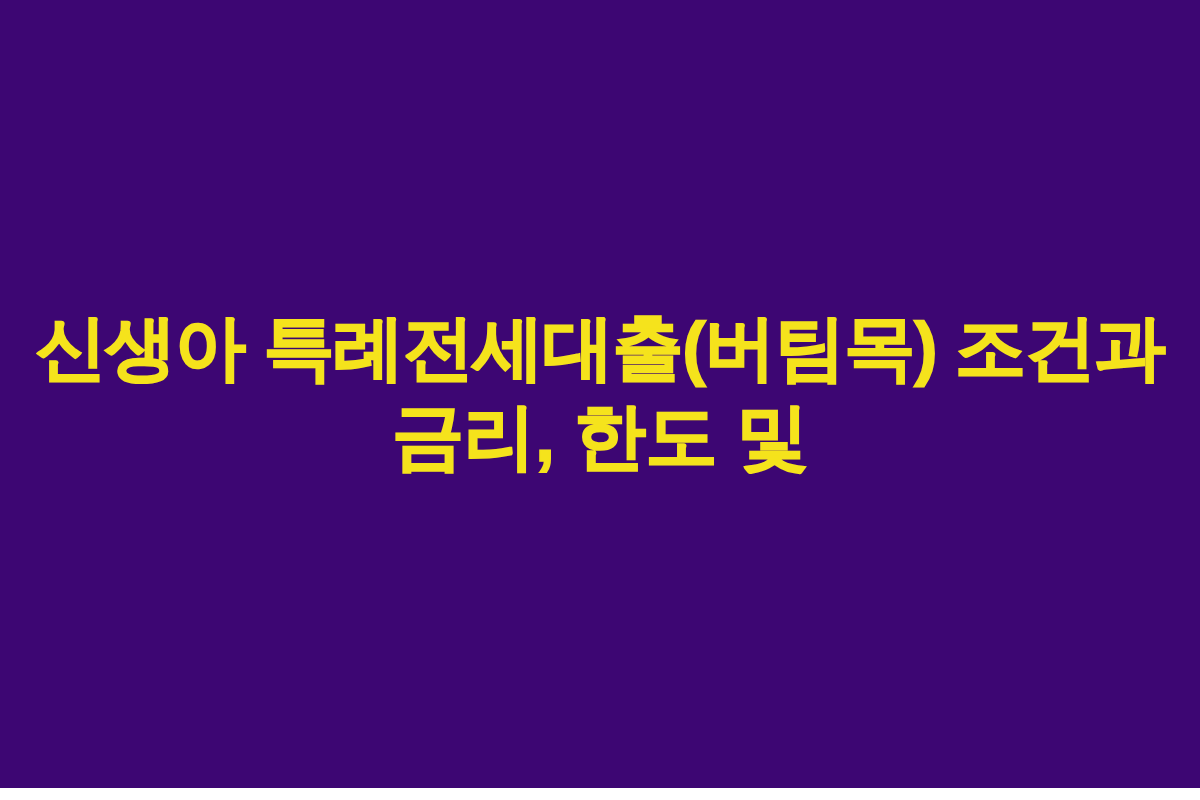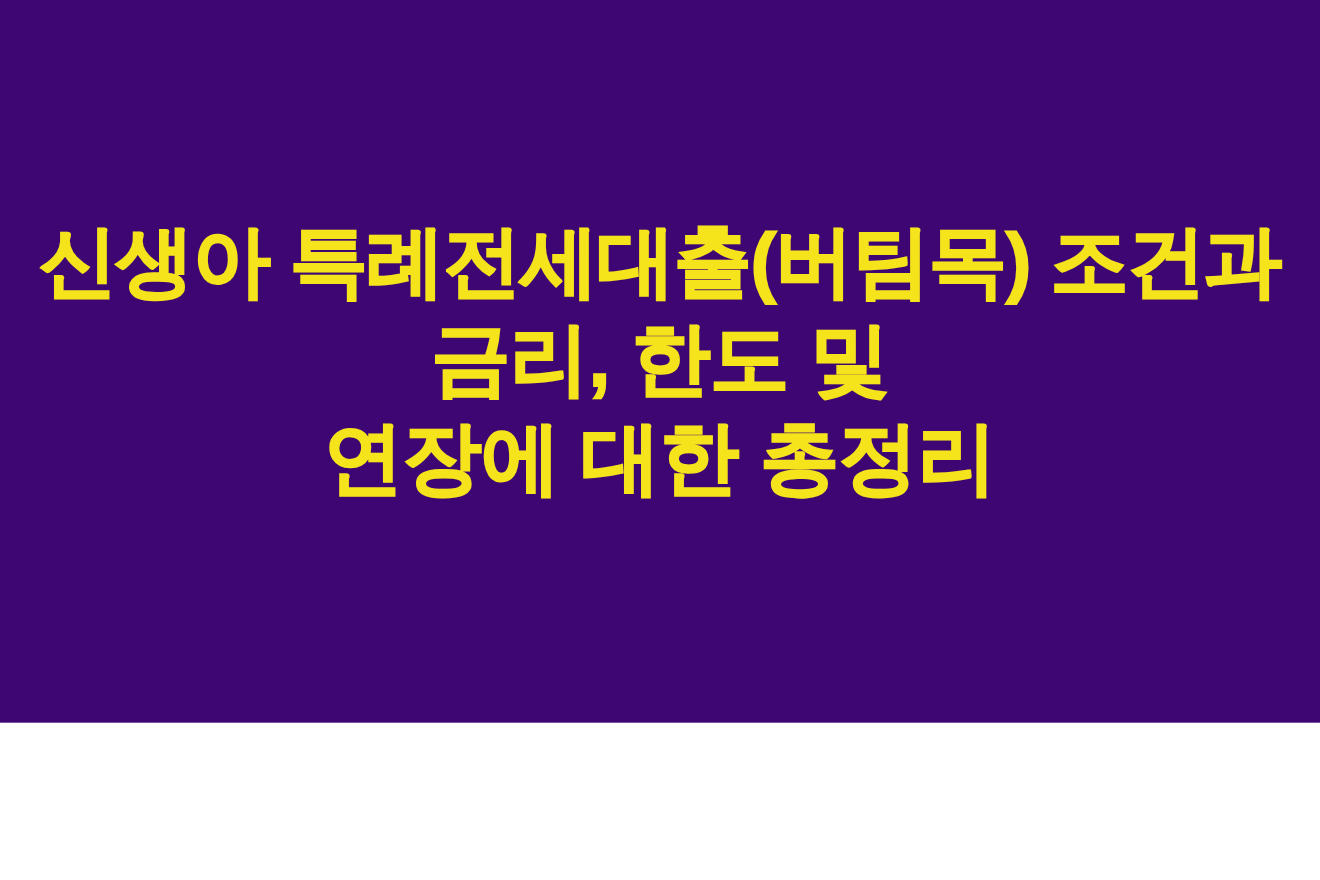--- a/index.html
+++ b/index.html
@@ -13,21 +13,21 @@
     height: 800px;
     overflow: hidden;
     font-family: "Liberation Sans", "DejaVu Sans", sans-serif;
   }
 
   
   .banner {
     position: relative;
     box-sizing: border-box;
     width: 1200px;
-    height: 657px;
+    height: 788px;
     background: #3D0673;
     display: flex;
     align-items: center;
     justify-content: center;
     user-select: none;
   }
 
   
   .headline {
     width: 100%;
@@ -68,17 +68,16 @@
 <body>
 
 <div class="banner" style="background: rgb(61, 6, 115);">
 
   <div class="headline" style="color: rgb(245, 227, 28); -webkit-text-stroke-color: rgb(245, 227, 28);">
 
     <span class="headline-line line-1">신생아 특례전세대출(버팀목) 조건과</span>
 
     <span class="headline-line line-2">금리, 한도 및</span>
 
-    <span class="headline-line line-3">연장에 대한 총정리</span>
 
   </div>
 
 </div>
 
 </body></html>

